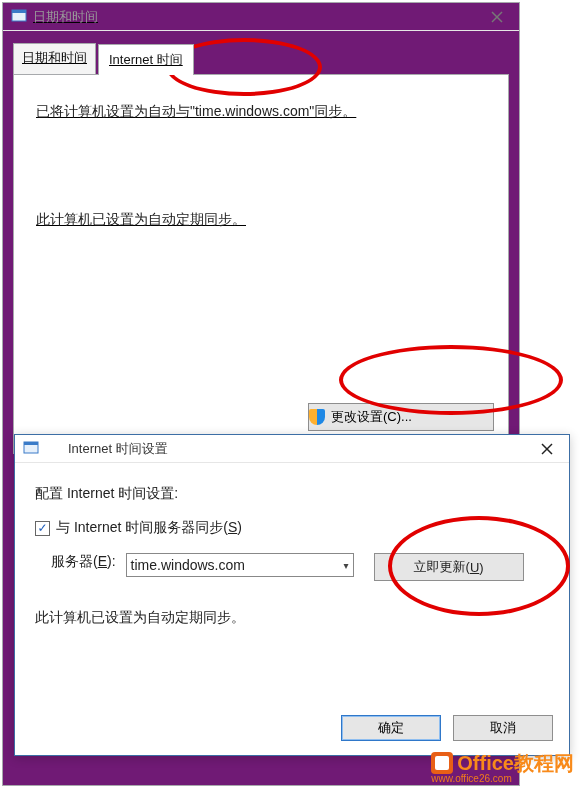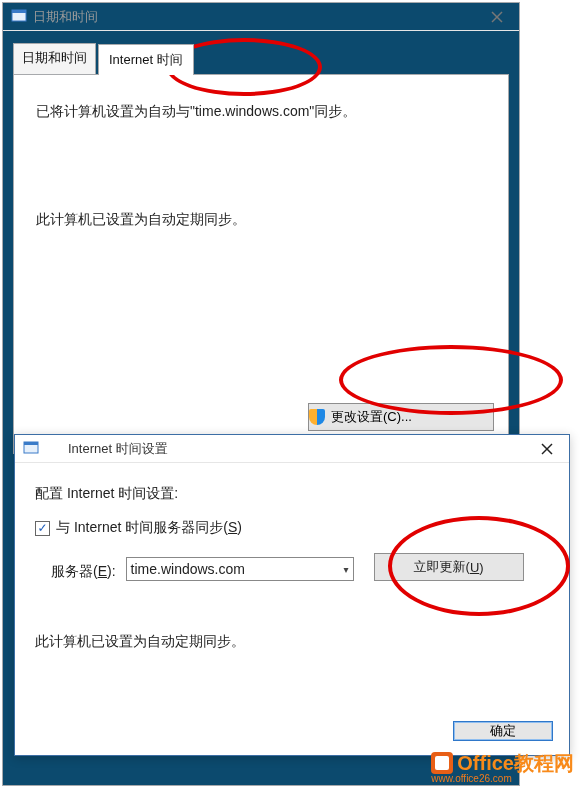--- a/index.html
+++ b/index.html
@@ -1,21 +1,21 @@
 <!DOCTYPE html>
 <html><head>
 <meta charset="utf-8">
 <style>
   * { box-sizing: border-box; font-family: "Microsoft YaHei", "Segoe UI", sans-serif; }
   body { margin: 0; width: 582px; height: 790px; background: #fff; position: relative; }
 
   
   .outer-dialog {
     position: absolute; left: 2px; top: 2px; width: 518px; height: 784px;
-    border: 1px solid #a7a9ac; background: #0c4a6e;
+    border: 1px solid #a7a9ac; background: #701a75; text-decoration: underline;
   }
   .titlebar { height: 28px; display: flex; align-items: center; border-bottom: 1px solid #e6e6e6; color: #999; font-size: 13px; }
   .titlebar .icon { margin: 0 6px 0 8px; }
   .titlebar .title { flex: 1; }
   .titlebar .close { width: 44px; height: 100%; display:flex; align-items:center; justify-content:center; color:#555; }
 
   
   .tab-area { position: relative; margin: 12px 10px 0 10px; }
   .tab-row { display: flex; }
   .tab {
@@ -56,36 +56,36 @@
   .inner-title .icon { margin: 0 6px 0 8px;}
   .inner-title .title { flex:1; font-size: 13px; color:#333;}
   .inner-title .close { width: 44px; height:100%; display:flex; align-items:center; justify-content:center;}
   .inner-body { padding: 16px 20px; font-size:14px; color:#222;}
   .cfg-line { margin: 6px 0 16px 0;}
   .checkbox-row { display:flex; align-items:center; margin-bottom: 16px;}
   .checkbox {
     width:15px; height:15px; border:1px solid #666; display:inline-flex;
     align-items:center; justify-content:center; margin-right:6px; font-size:12px; color:#1e5dbb;
   }
-  .server-row { display:flex; align-items:flex-end; margin-bottom: 52px;}
+  .server-row { display:flex; align-items:flex-start; margin-bottom: 28px;}
   .server-label { margin-left: 16px; margin-right: 10px;}
   .acc { text-decoration: underline; }
   .dropdown {
     flex: 0 0 228px; height: 24px; border:1px solid #888; display:flex; align-items:center;
     padding: 0 4px; justify-content: space-between; background:#fff;
   }
   .dropdown .chev { font-size: 10px; color:#444;}
   .update-btn {
     margin-left: 20px; width: 150px; height: 28px; background:#e6e6e6; border:1px solid #8e8e8e;
     display:flex; align-items:center; justify-content:center; font-size:13px;
   }
   .status-line { margin-bottom: 50px;}
   .btn-row { position:absolute; right: 16px; bottom: 14px; display:flex;}
   .dlg-btn {
-    width: 100px; height: 20px; background:#e6e6e6; border:1px solid #8e8e8e;
+    width: 100px; height: 26px; background:#e6e6e6; border:1px solid #8e8e8e;
     font-size:13px; display:flex; align-items:center; justify-content:center; margin-left: 12px;
   }
   .dlg-btn.primary { border:1px solid #2f77c9; box-shadow: inset 0 0 0 1px #8fbef0;}
 
   
   .ann-oval {
     position:absolute; border: 4px solid #e10000; border-radius: 50%;
     pointer-events:none;
   }
 
@@ -178,20 +178,21 @@
         <span>立即更新(</span>
           <span class="acc">U</span>
           <span>)</span>
       </div>
     </div>
 
     <div class="status-line">此计算机已设置为自动定期同步。</div>
   </div>
   <div class="btn-row">
     <div class="dlg-btn primary">确定</div>
+    <div class="dlg-btn">取消</div>
   </div>
 </div>
 
 <div class="ann-oval" style="left:166px; top:38px; width:156px; height:58px;"></div>
 <div class="ann-oval" style="left:339px; top:345px; width:224px; height:70px;"></div>
 <div class="ann-oval" style="left:388px; top:516px; width:182px; height:100px;"></div>
 
 <div class="watermark">
   <span class="wm-icon"></span><span>Office教程网</span>
   <span class="url">www.office26.com</span>

